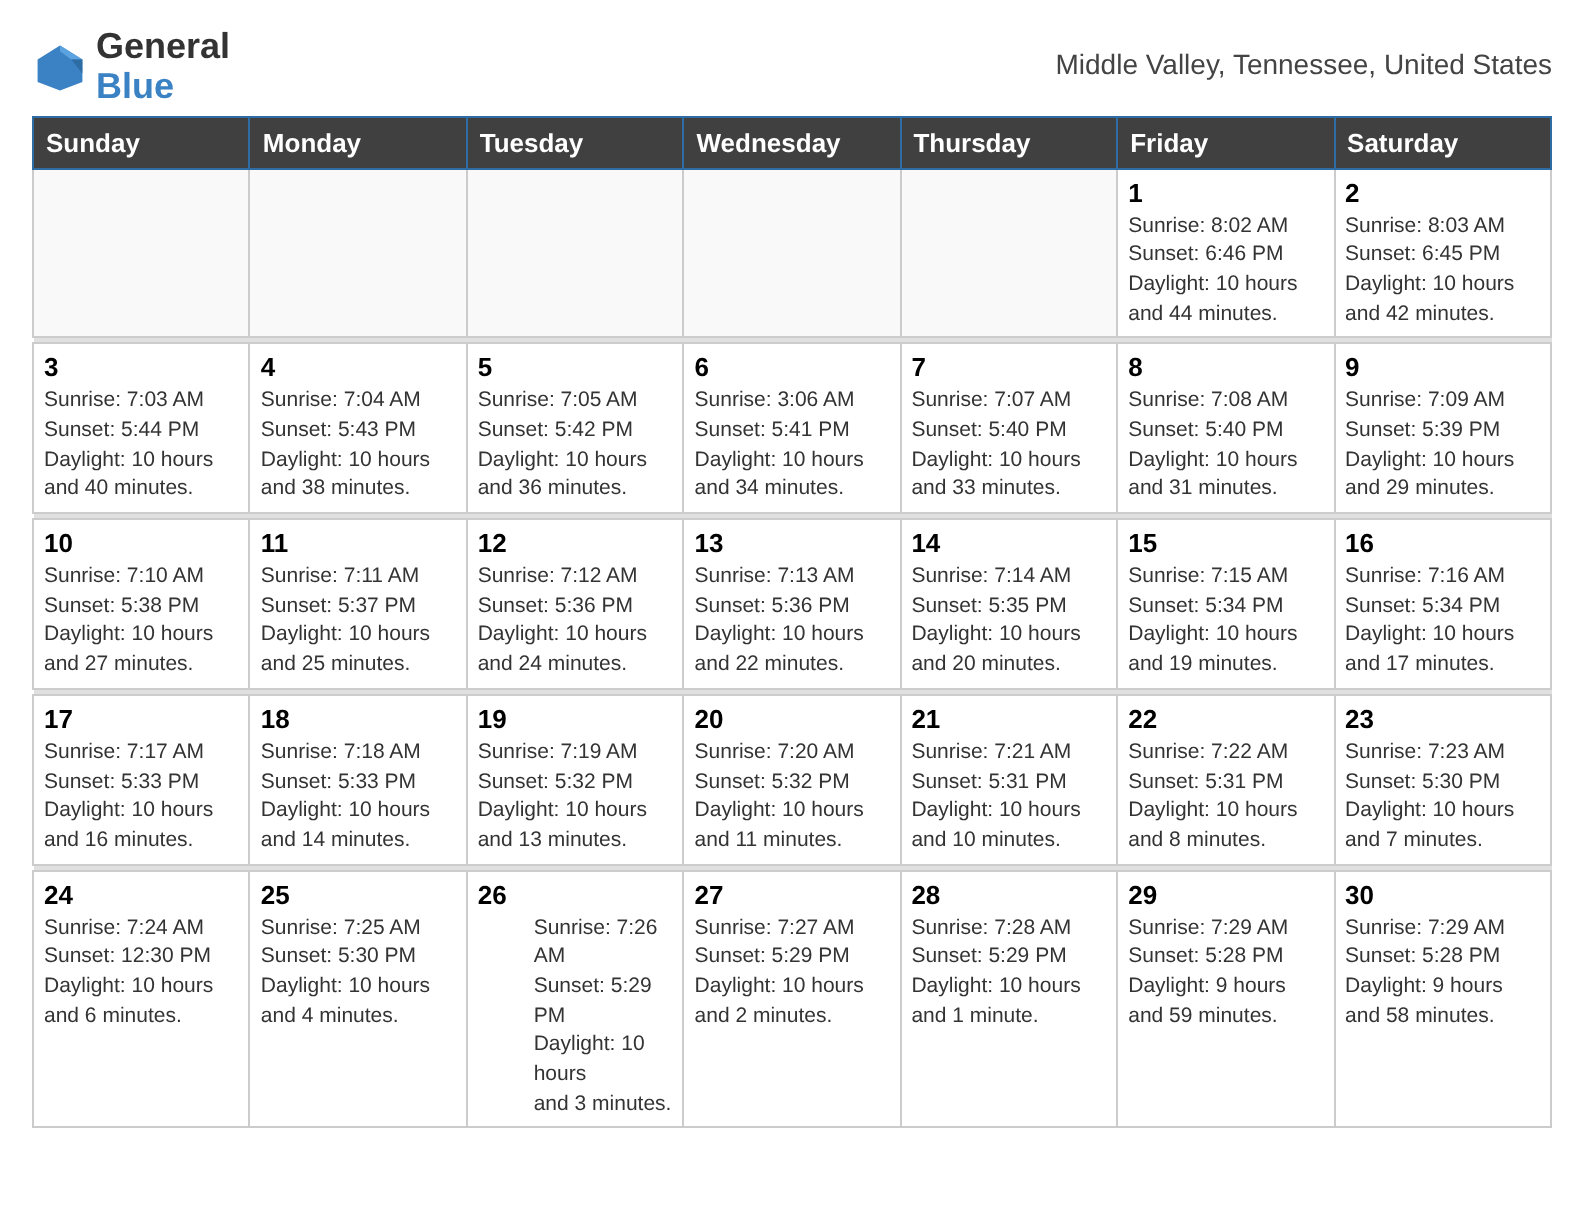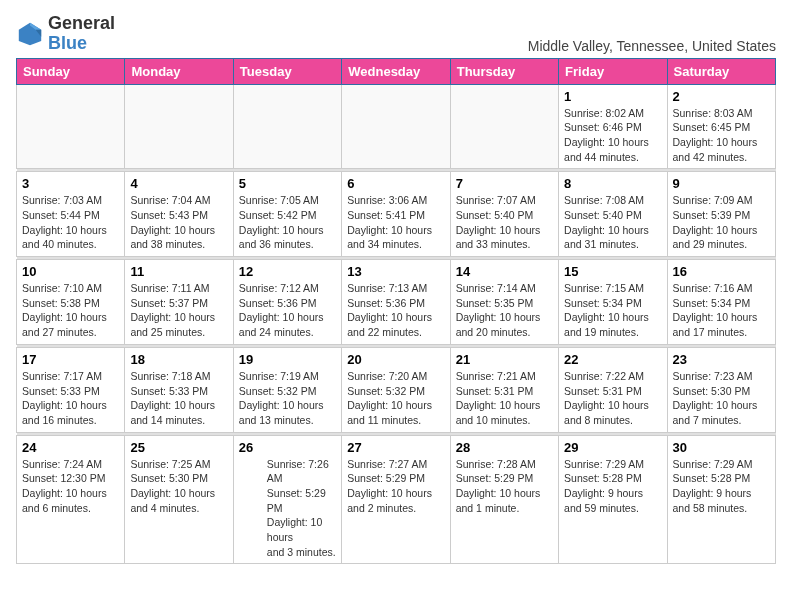--- a/index.html
+++ b/index.html
@@ -9,21 +9,21 @@
       width: 792px;
       height: 612px;
       overflow: hidden;
     }
     .page {
       width: 792px;
       padding: 10px 16px 6px 16px;
     }
     .header-area {
       display: flex;
-      align-items: flex-end;
+      align-items: center;
       justify-content: space-between;
       margin-bottom: 4px;
       gap: 31px;
     }
     .logo {
       display: flex;
       align-items: center;
       gap: 4px;
       margin-top: 4px;
     }
@@ -50,21 +50,21 @@
     .location {
       font-size: 14px;
       color: #444;
     }
     .calendar {
       width: 100%;
       border-collapse: collapse;
       font-size: 11px;
     }
     .calendar th {
-      background: #ec4899;
+      background: #404040;
       color: #fff;
       font-weight: bold;
       font-size: 13px;
       padding: 5px 6px;
       text-align: left;
       border: 1px solid #2e6da4;
     }
     .calendar td {
       border: 1px solid #ccc;
       vertical-align: top;

